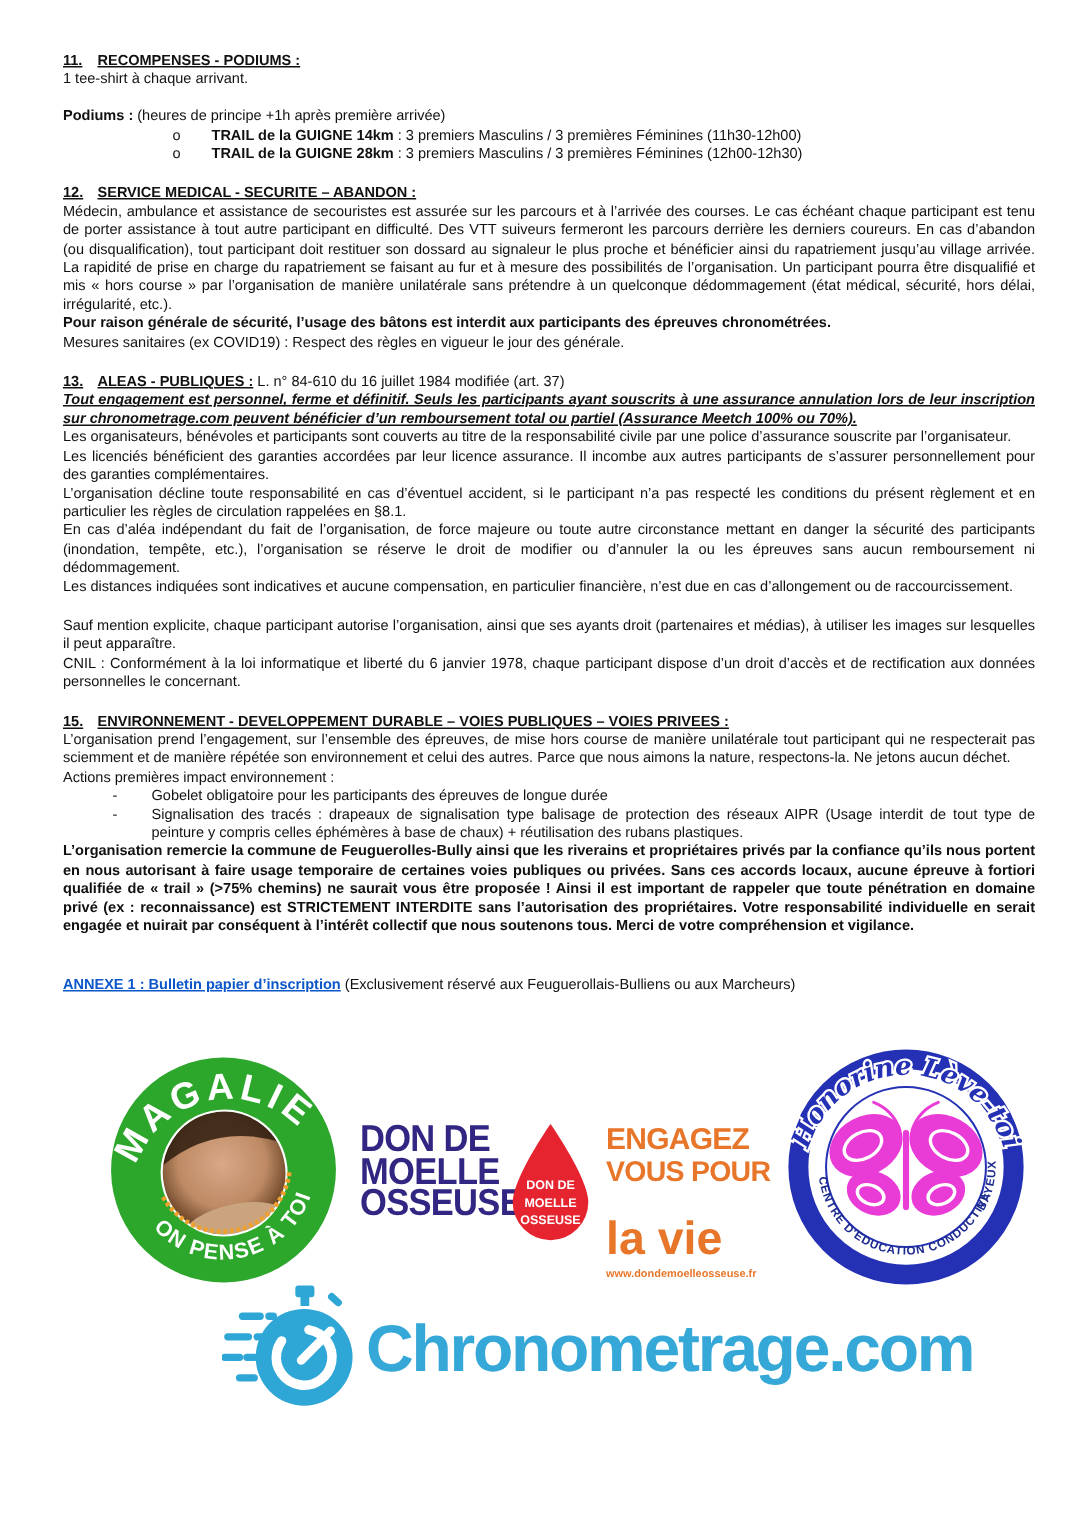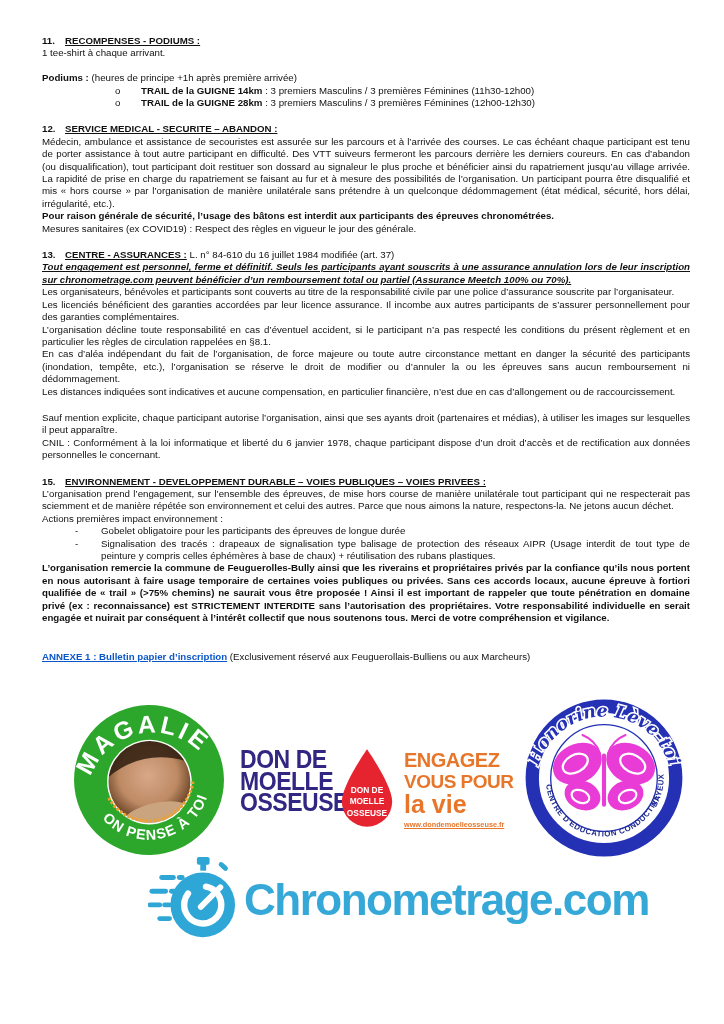--- a/index.html
+++ b/index.html
@@ -1,42 +1,42 @@
 <!DOCTYPE html>
 <html><head>
 <meta charset="utf-8">
 <style>
   html,body{margin:0;padding:0;background:#ffffff;}
   .page{position:relative;width:724px;height:1024px;background:#fff;overflow:hidden;
         font-family:"Liberation Sans",sans-serif;font-size:9.7px;line-height:12.4px;color:#111;}
   .content{position:absolute;left:42px;top:35px;width:648px;}
   .content p{margin:0;text-align:justify;}
   .h{text-align:left !important;}
-  .num{display:inline-block;width:23px;font-weight:bold;}
+  .num{display:inline-block;width:23px;font-weight:bold;text-decoration:underline;}
   .t{font-weight:bold;text-decoration:underline;}
   .b{font-weight:bold;}
   .biu{font-weight:bold;font-style:italic;text-decoration:underline;}
   .bu{font-weight:bold;}
   .gap{height:12.4px;}
   .sgap{height:14px;}
   .obul{display:flex;text-align:left;}
   .obul .mk{margin-left:73px;width:26px;flex:none;}
   .dbul{display:flex;text-align:left;}
   .dbul .mk{margin-left:33px;width:26px;flex:none;}
   .dbul .tx{flex:1;text-align:justify;}
   .link{color:#0b57c9;font-weight:bold;text-decoration:underline;cursor:pointer;}
   .logos{position:absolute;left:0;top:0;width:724px;height:1024px;pointer-events:none;}
   .logo{position:absolute;}
   .donblock{left:240px;top:749px;width:100px;color:#312783;font-weight:800;
             font-size:25px;line-height:21.5px;letter-spacing:-0.5px;transform:scaleX(.92);transform-origin:left top;}
   .engblock{left:404px;top:750px;width:110px;color:#e8762a;font-weight:800;line-height:1;}
   .engblock .l1{font-size:20px;letter-spacing:-0.5px;}
   .engblock .l2{font-size:19px;letter-spacing:-0.5px;margin-top:2px;}
-  .engblock .l3{font-size:25px;letter-spacing:0;margin-top:1px;}
-  .engblock .url{font-size:7.3px;font-weight:bold;margin-top:4px;letter-spacing:0;text-decoration:underline;}
+  .engblock .l3{font-size:31px;letter-spacing:0;margin-top:19px;}
+  .engblock .url{font-size:7.3px;font-weight:bold;margin-top:4px;letter-spacing:0;}
   .chronorow{position:absolute;left:148px;top:856px;display:flex;align-items:center;}
   .chronotext{color:#35a8d8;font-weight:bold;font-size:44px;letter-spacing:-1.5px;margin-left:8px;}
 </style>
 </head>
 <body>
 
 <div class="page">
   <div class="content">
 
     <section>
@@ -59,21 +59,21 @@
     <section>
       <p class="h"><span class="num">12.</span><span class="t">SERVICE MEDICAL - SECURITE – ABANDON :</span></p>
       <p>Médecin, ambulance et assistance de secouristes est assurée sur les parcours et à l’arrivée des courses. Le cas échéant chaque participant est tenu de porter assistance à tout autre participant en difficulté. Des VTT suiveurs fermeront les parcours derrière les derniers coureurs. En cas d’abandon (ou disqualification), tout participant doit restituer son dossard au signaleur le plus proche et bénéficier ainsi du rapatriement jusqu’au village arrivée. La rapidité de prise en charge du rapatriement se faisant au fur et à mesure des possibilités de l’organisation. Un participant pourra être disqualifié et mis « hors course » par l’organisation de manière unilatérale sans prétendre à un quelconque dédommagement (état médical, sécurité, hors délai, irrégularité, etc.).</p>
       <p class="b">Pour raison générale de sécurité, l’usage des bâtons est interdit aux participants des épreuves chronométrées.</p>
       <p>Mesures sanitaires (ex COVID19) : Respect des règles en vigueur le jour des générale.</p>
     </section>
 
     <div class="sgap"></div>
 
     <section>
-      <p class="h"><span class="num">13.</span><span class="t">CENTRE - ASSURANCES :</span><span> L. n° 84-610 du 16 juillet 1984 modifiée (art. 37)</span></p>
+      <p class="h"><span class="num">13.</span><span class="t">ALEAS - PUBLIQUES :</span><span> L. n° 84-610 du 16 juillet 1984 modifiée (art. 37)</span></p>
       <p class="biu">Tout engagement est personnel, ferme et définitif. Seuls les participants ayant souscrits à une assurance annulation lors de leur inscription sur chronometrage.com peuvent bénéficier d’un remboursement total ou partiel (Assurance Meetch 100% ou 70%).</p>
       <p>Les organisateurs, bénévoles et participants sont couverts au titre de la responsabilité civile par une police d’assurance souscrite par l’organisateur.</p>
       <p>Les licenciés bénéficient des garanties accordées par leur licence assurance. Il incombe aux autres participants de s’assurer personnellement pour des garanties complémentaires.</p>
       <p>L’organisation décline toute responsabilité en cas d’éventuel accident, si le participant n’a pas respecté les conditions du présent règlement et en particulier les règles de circulation rappelées en §8.1.</p>
       <p>En cas d’aléa indépendant du fait de l’organisation, de force majeure ou toute autre circonstance mettant en danger la sécurité des participants (inondation, tempête, etc.), l’organisation se réserve le droit de modifier ou d’annuler la ou les épreuves sans aucun remboursement ni dédommagement.</p>
       <p>Les distances indiquées sont indicatives et aucune compensation, en particulier financière, n’est due en cas d’allongement ou de raccourcissement.</p>
     </section>
 
     <div class="sgap"></div>
 

